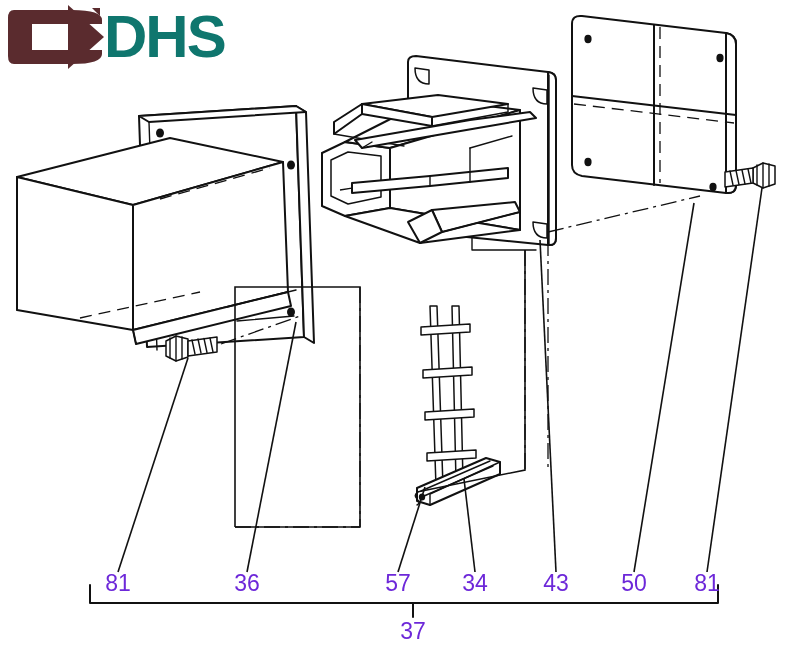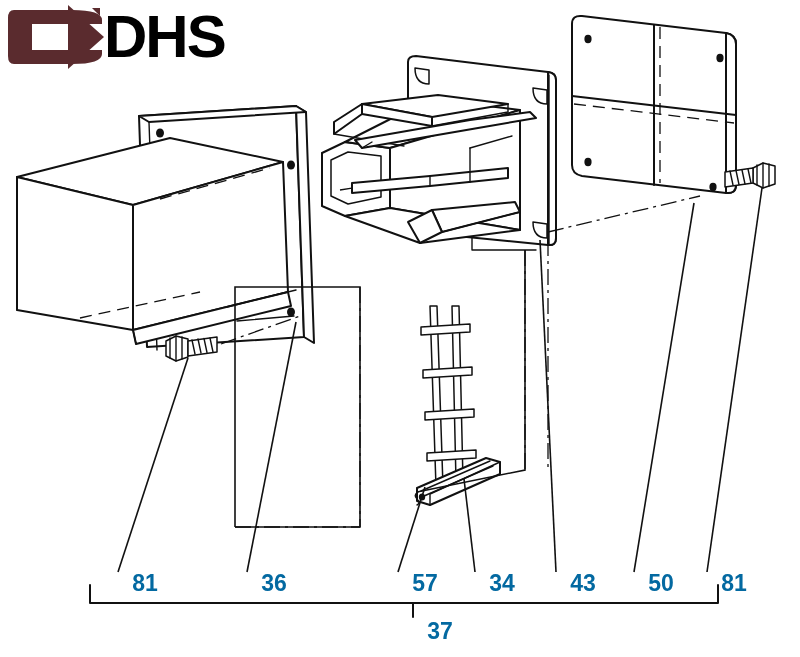--- a/index.html
+++ b/index.html
@@ -26,39 +26,38 @@
     height: 66px;
   }
   #logo-text {
     position: absolute;
     left: 96px;
     top: 2px;
     font-family: "Liberation Sans", sans-serif;
     font-weight: bold;
     font-size: 60px;
     letter-spacing: -2px;
-    color: #000000;
+    color: #0f766e;
     line-height: 62px;
     white-space: nowrap;
   }
   #art {
     position: absolute;
     left: 0;
     top: 0;
   }
   .lbl {
     position: absolute;
     font-family: "Liberation Sans", sans-serif;
     font-size: 23px;
-    font-weight: bold;
-    color: #0369a1;
+    font-weight: normal;
+    color: #6d28d9;
     line-height: 23px;
     white-space: nowrap;
     transform: translateX(-50%);
-    margin-left: 27px;
   }
 </style>
 </head>
 <body>
 
 <div id="page">
 
   <div id="logo">
     <svg width="270" height="66" viewBox="0 0 270 66">
       <path d="M10 8 L62 8 Q92 8 92 17 L92 21 L22 21 L22 45 L92 45 L92 49 Q92 58 62 58 L10 58 Q2 58 2 50 L2 16 Q2 8 10 8 Z

